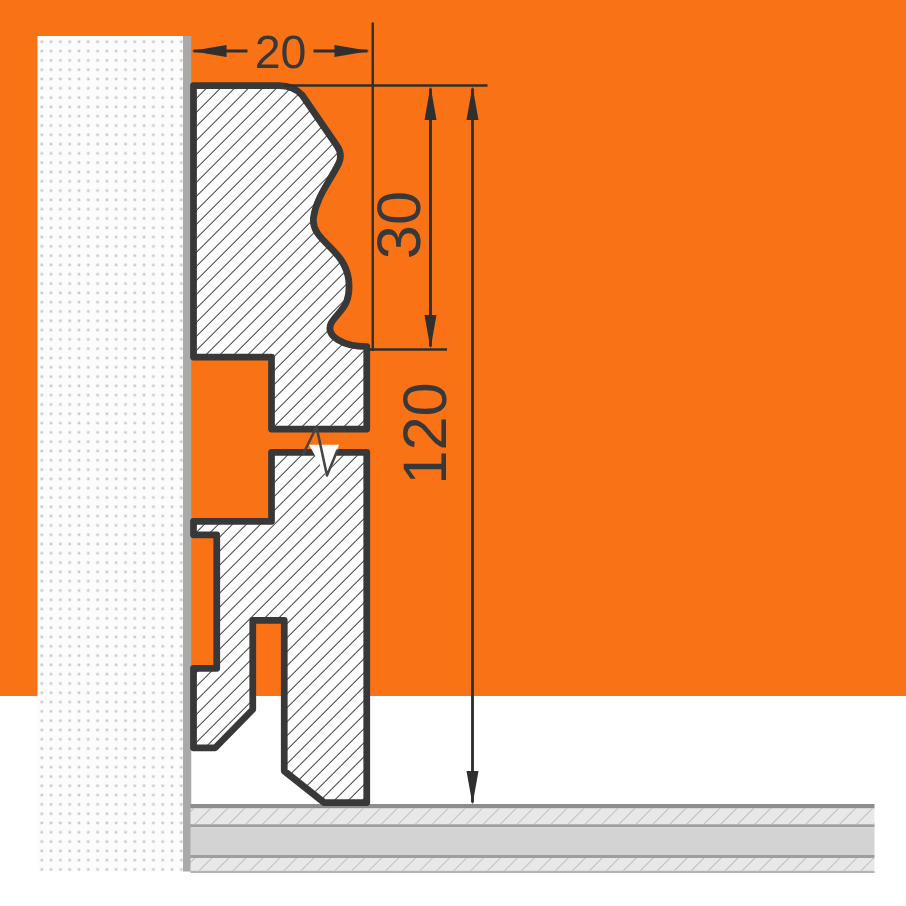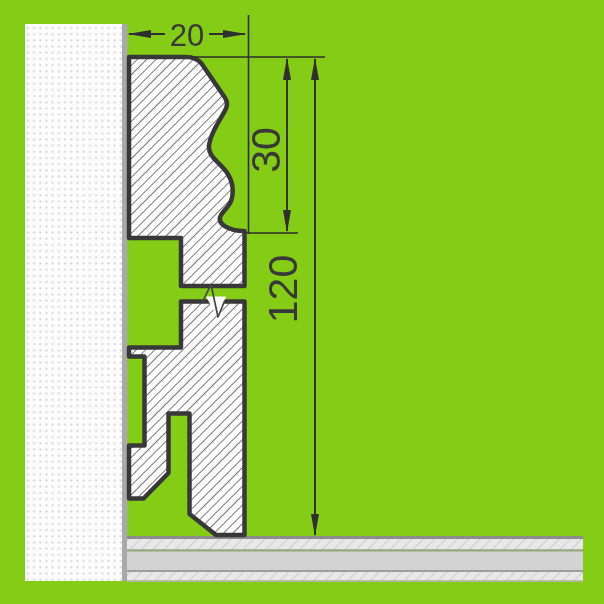--- a/index.html
+++ b/index.html
@@ -7,22 +7,22 @@
     padding: 0;
     width: 604px;
     height: 604px;
     background: #ffffff;
     overflow: hidden;
     font-family: "Liberation Sans", sans-serif;
   }
   .stage {
     position: relative;
     width: 604px;
-    height: 604px;
-    background: #84cc16;
+    height: 464px;
+    background: #f97316;
   }
   svg { display: block; }
   text {
     font-family: "Liberation Sans", sans-serif;
     fill: #383838;
   }
   .dim-text-small { font-size: 31px; }
   .dim-text-large { font-size: 41px; }
 </style>
 </head>

